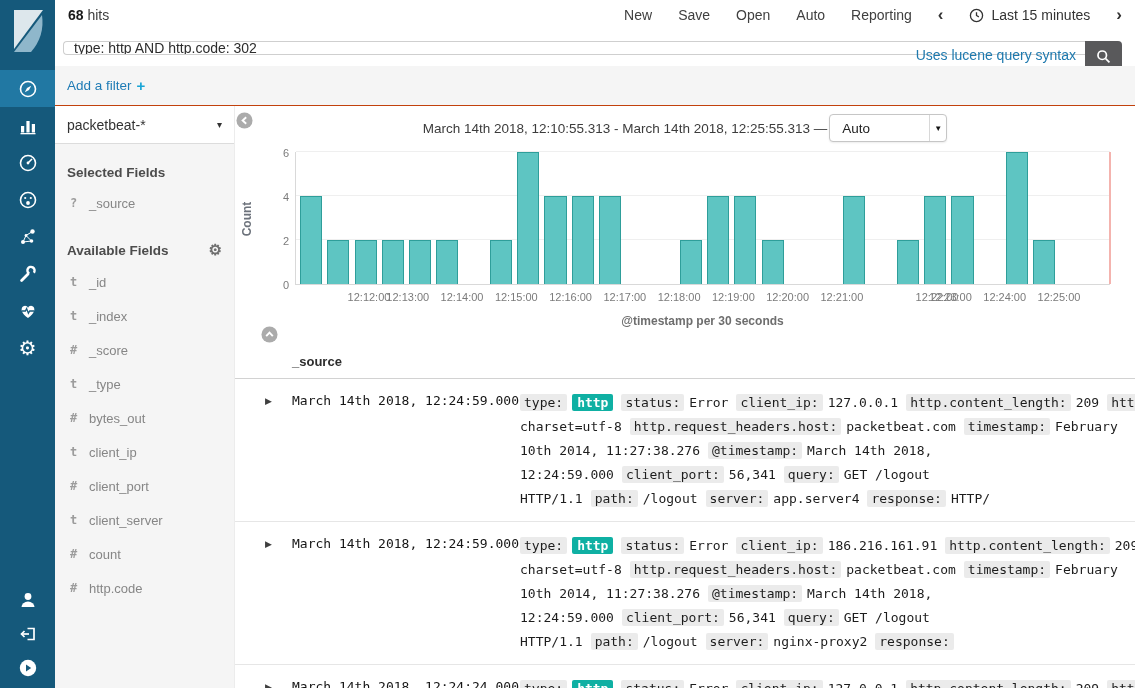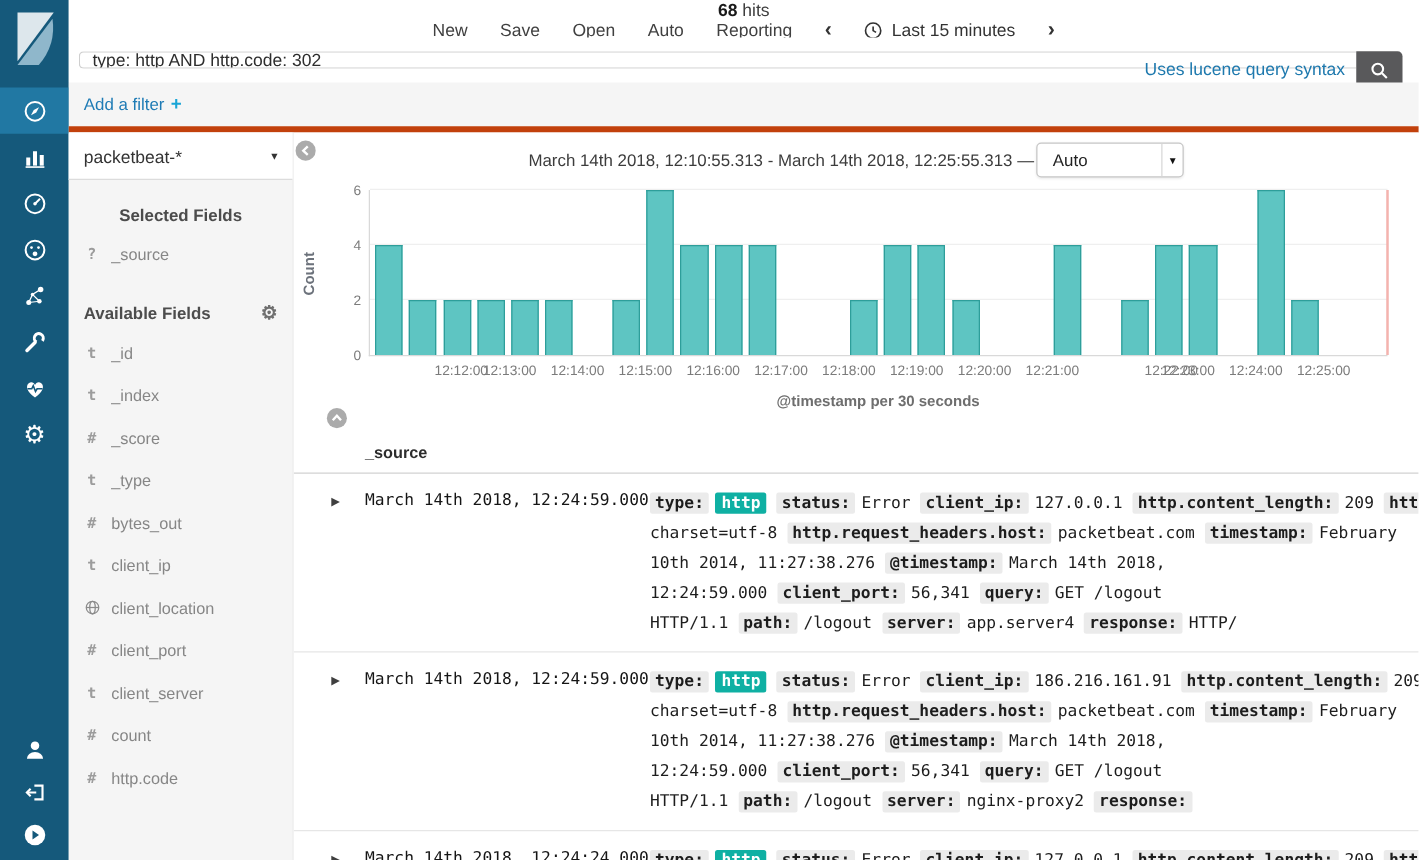--- a/index.html
+++ b/index.html
@@ -12,50 +12,50 @@
   .logo{height:62px;display:flex;align-items:center;justify-content:center;cursor:pointer;}
   .nav-items{margin-top:8px;}
   .nav-item{height:37px;display:flex;align-items:center;justify-content:center;cursor:pointer;}
   .nav-item.active{background:#2178a3;}
   .nav-item .uni{color:#fff;font-size:20px;line-height:20px;}
   .nav-bottom{position:absolute;bottom:3px;left:0;right:0;}
   .nav-bottom .nav-item{height:34px;}
 
   
   .topbar{position:absolute;left:55px;top:0;right:0;height:30px;display:flex;align-items:center;
-    justify-content:space-between;padding:0 13px;font-size:14px;background:#fff;flex-direction:column;}
+    justify-content:space-between;padding:0 13px;font-size:14px;background:#fff;}
   .hits b{color:#191919;} .hits{color:#3d3d3d;}
   .menu{display:flex;align-items:center;gap:26px;color:#404040;}
   .menu .mi{cursor:pointer;}
   .tp-chev{font-weight:bold;font-size:17px;color:#333;cursor:pointer;line-height:14px;}
   .timepick{display:flex;align-items:center;gap:7px;cursor:pointer;color:#333;}
 
   
   .searchrow{position:absolute;left:55px;top:30px;right:0;height:36px;display:flex;align-items:center;
     padding:0 13px 0 8px;background:#fff;}
   .searchbox{position:relative;flex:1;display:flex;height:14px;}
   .searchbox input{flex:1;border:1px solid #cfcfcf;border-right:none;border-radius:4px 0 0 4px;
     padding:0 190px 0 10px;font-size:14px;color:#2d2d2d;outline:none;font-family:inherit;}
   .hint{position:absolute;right:46px;top:6px;color:#1e79ae;font-size:14px;cursor:pointer;}
   .searchbtn{width:37px;height:30px;background:#59595b;border:none;border-radius:0 4px 4px 0;
     display:flex;align-items:center;justify-content:center;cursor:pointer;}
 
   
   .filterbar{position:absolute;left:55px;top:66px;right:0;height:40px;background:#f5f5f5;
-    border-bottom:5px solid #c2410c;display:flex;align-items:center;padding-left:12px;font-size:13.5px;}
+    border-bottom:1px solid #c2410c;display:flex;align-items:center;padding-left:12px;font-size:13.5px;}
   .addfilter{color:#1e7bb5;cursor:pointer;}
   .plus{color:#18a5d6;font-weight:bold;margin-left:5px;font-size:15px;}
 
   
   .fields{position:absolute;left:55px;top:106px;width:180px;bottom:0;background:#f5f5f5;
     border-right:1px solid #ececec;font-size:13px;}
   .idxrow{height:38px;background:#fff;border-bottom:1px solid #dcdcdc;display:flex;align-items:center;
     padding:0 12px;font-size:14px;color:#333;cursor:pointer;}
   .idxrow .caret{margin-left:auto;font-size:10px;color:#333;}
-  .fheading{margin:21px 12px 6px;color:#4c4c4c;font-weight:bold;font-size:13.5px;display:flex;align-items:center;justify-content:center;}
+  .fheading{margin:21px 12px 6px;color:#4c4c4c;font-weight:bold;font-size:13.5px;display:flex;align-items:center;}
   .fheading .uni{margin-left:auto;font-size:15px;color:#6f6f6f;cursor:pointer;}
   .frow{display:flex;align-items:center;gap:9px;padding:0 12px;height:34px;color:#868686;cursor:pointer;}
   .ft{width:13px;text-align:center;font-weight:bold;font-size:12px;color:#9c9c9c;
     font-family:"DejaVu Sans Mono",monospace;flex:none;display:flex;justify-content:center;}
 
   
   .content{position:absolute;left:235px;top:106px;right:0;bottom:0;background:#fff;overflow:hidden;}
   .collapse-left{position:absolute;left:1px;top:6px;cursor:pointer;}
   .collapse-up{position:absolute;left:26px;top:220px;cursor:pointer;}
   .chart-header{position:absolute;top:8px;left:0;right:0;display:flex;justify-content:center;
@@ -85,21 +85,21 @@
   .thead{display:flex;padding:8px 0 9px 57px;border-bottom:1px solid #d2d2d2;font-size:13px;
     font-weight:bold;color:#2d2d2d;}
   .th-time{width:228px;cursor:pointer;}
   .sortcaret{color:#98a2b3;font-size:9px;margin-left:4px;}
   .drow{display:flex;padding:12px 0 10px 30px;border-bottom:1px solid #e6e6e6;}
   .dcaret{width:27px;font-size:9px;color:#3f3f3f;padding-top:5px;cursor:pointer;flex:none;}
   .dtime{width:228px;font-family:"DejaVu Sans Mono",monospace;font-size:13px;color:#151515;
     line-height:20px;flex:none;}
   .dsrc{flex:1;font-family:"DejaVu Sans Mono",monospace;font-size:13px;line-height:24px;
     color:#1d1d1d;max-height:120px;overflow:hidden;padding-right:2px;}
-  .bk{background:#ebebeb;font-weight:bold;padding:1px 4px;border-radius:2px;margin-right:5px;white-space:nowrap;}
+  .bk{background:#ebebeb;font-weight:normal;padding:1px 4px;border-radius:2px;margin-right:5px;white-space:nowrap;}
   .bv{margin-right:8px;}
   .hl{background:#0fb0a3;color:#fff;font-weight:bold;padding:1px 5px;border-radius:2px;margin-right:8px;}
 </style>
 </head>
 <body>
 
 <div class="navrail">
   <div class="logo">
     <svg width="55" height="62" viewBox="0 0 55 62">
       <polygon points="14,10 43,10 14,49" fill="#dde7ec"></polygon>
@@ -260,30 +260,20 @@
         <span class="ft">t</span>
         <span class="fname">_type</span>
       </div>
       <div class="frow">
         <span class="ft">#</span>
         <span class="fname">bytes_out</span>
       </div>
       <div class="frow">
         <span class="ft">t</span>
         <span class="fname">client_ip</span>
-      </div>
-      <div class="frow">
-        <span class="ft">
-          <svg width="12" height="12" viewBox="0 0 12 12">
-            <circle cx="6" cy="6" r="5" fill="none" stroke="#8b8b8b"></circle>
-            <ellipse cx="6" cy="6" rx="2.2" ry="5" fill="none" stroke="#8b8b8b"></ellipse>
-            <path d="M1 6h10" stroke="#8b8b8b"></path>
-          </svg>
-        </span>
-        <span class="fname">client_location</span>
       </div>
       <div class="frow">
         <span class="ft">#</span>
         <span class="fname">client_port</span>
       </div>
       <div class="frow">
         <span class="ft">t</span>
         <span class="fname">client_server</span>
       </div>
       <div class="frow">

